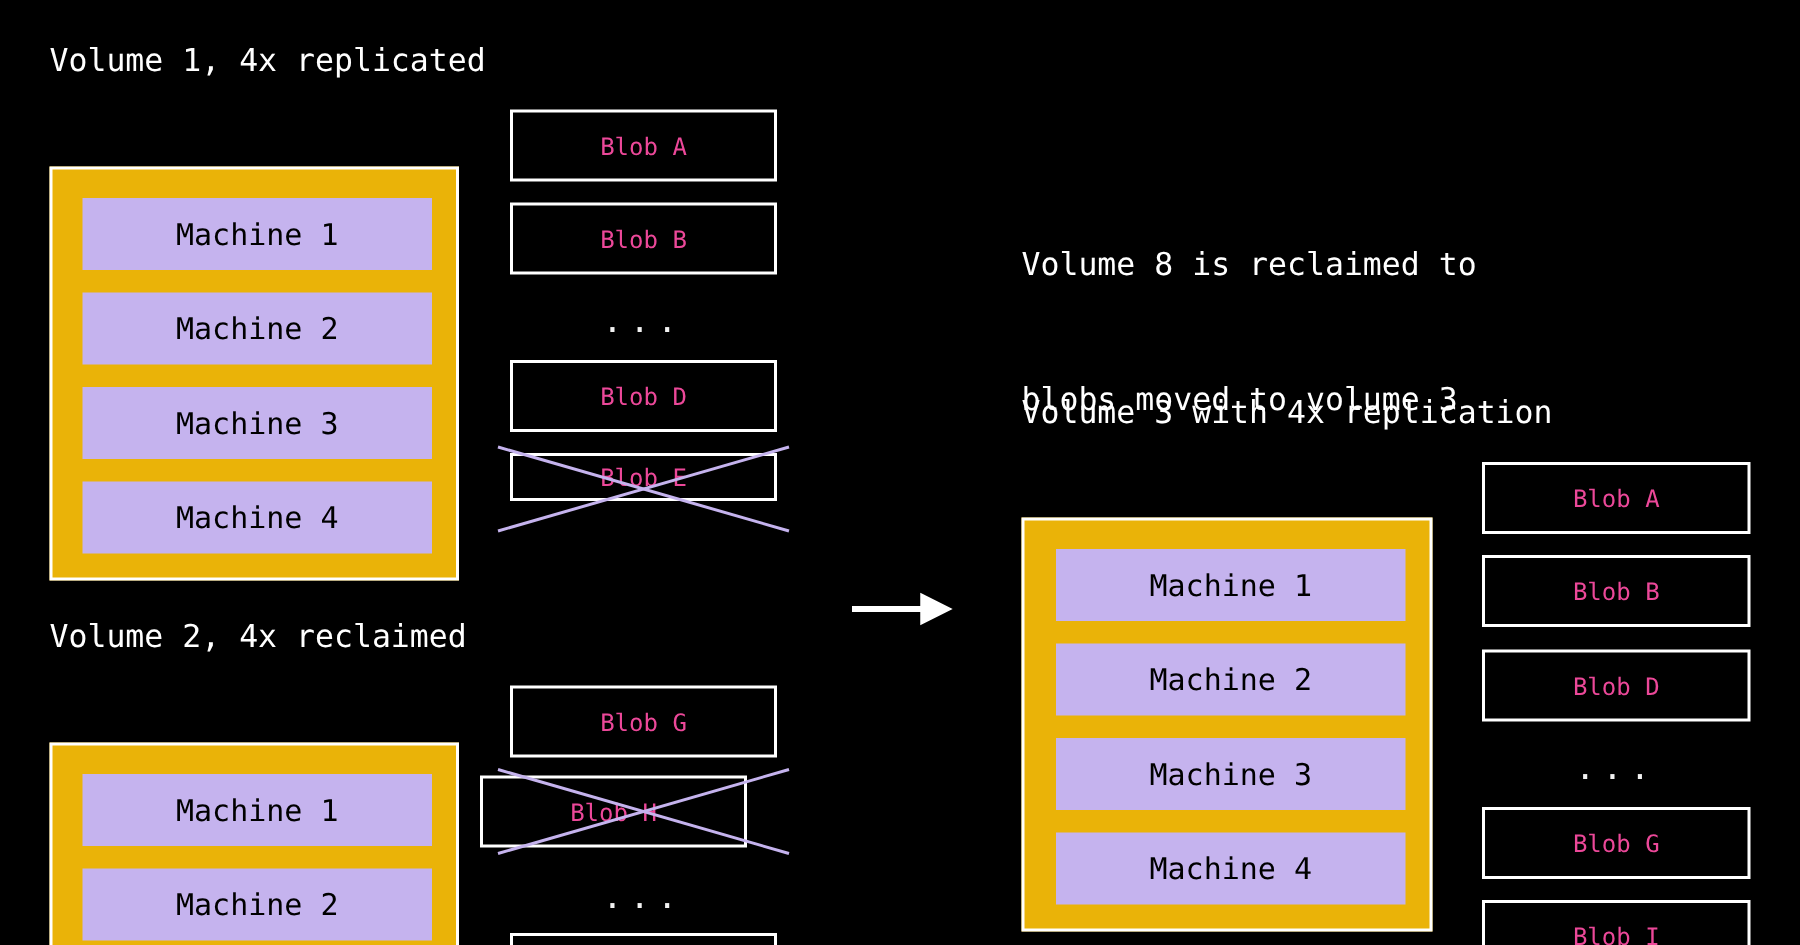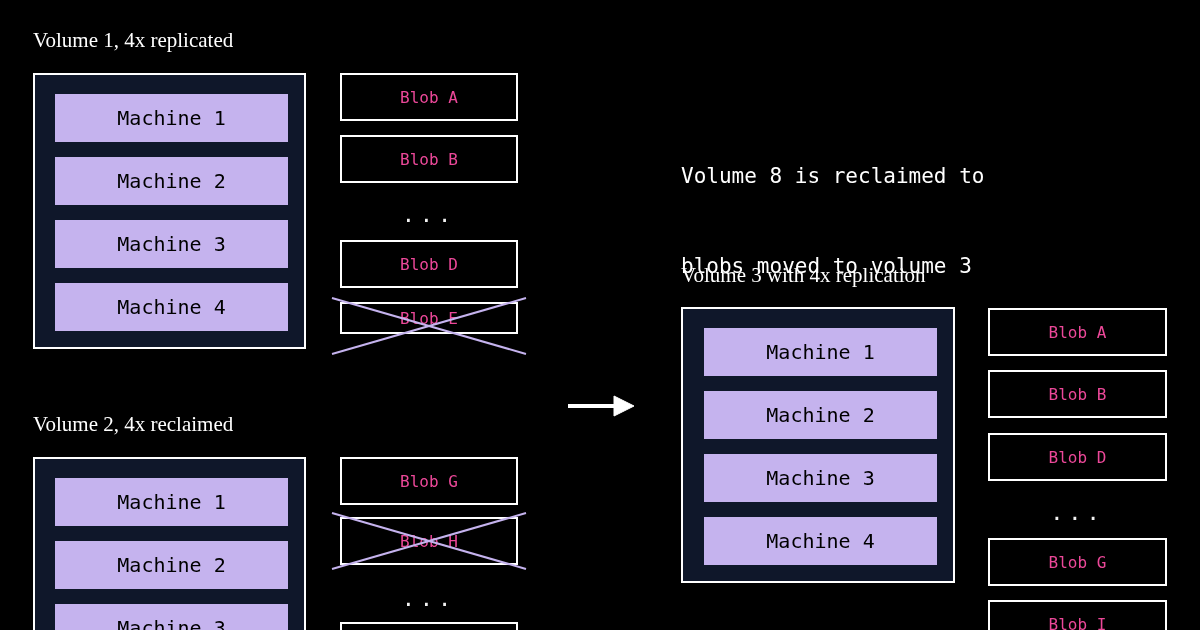--- a/index.html
+++ b/index.html
@@ -18,35 +18,35 @@
     overflow: hidden;
   }
   .abs { position: absolute; }
 
   .section-title {
     color: #ffffff;
     font-size: 21px;
     line-height: 21px;
     letter-spacing: 0px;
     white-space: pre;
-    font-family: Liberation Serif, serif;
   }
 
   .note {
     color: #ffffff;
     font-size: 21px;
     line-height: 30px;
     white-space: pre;
   }
 
   
   .volume-box {
     border: 2px solid #ffffff;
-    background: #0f172a;
+    background: #eab308;
     box-sizing: border-box;
+    margin-top: 38px;
   }
 
   
   .machine-bar {
     background: #c5b3ee;
     color: #000000;
     font-size: 20px;
     display: flex;
     align-items: center;
     justify-content: center;
@@ -140,21 +140,21 @@
       <span>Machine 2</span>
     </div>
     <div class="abs machine-bar" style="left:20px; top:145px; width:233px; height:48px;">
       <span>Machine 3</span>
     </div>
   </div>
 
   <div class="abs blob-box" style="left:340px; top:457px; width:178px; height:48px;">
     <span>Blob G</span>
   </div>
-  <div class="abs blob-box" style="left:340px; top:517px; width:178px; height:48px;">
+  <div class="abs blob-box" style="left:320px; top:517px; width:178px; height:48px;">
     <span>Blob H</span>
   </div>
   <svg class="abs strike-x" style="left:331px; top:509px;" width="196" height="64">
     <line x1="1" y1="4" x2="195" y2="60"></line>
     <line x1="1" y1="60" x2="195" y2="4"></line>
   </svg>
   <div class="abs ellipsis" style="left:340px; top:586px; width:178px;">...</div>
   <div class="abs blob-box" style="left:340px; top:622px; width:178px; height:48px;"></div>
 
   <div class="abs arrow" style="left:566px; top:392px;">

